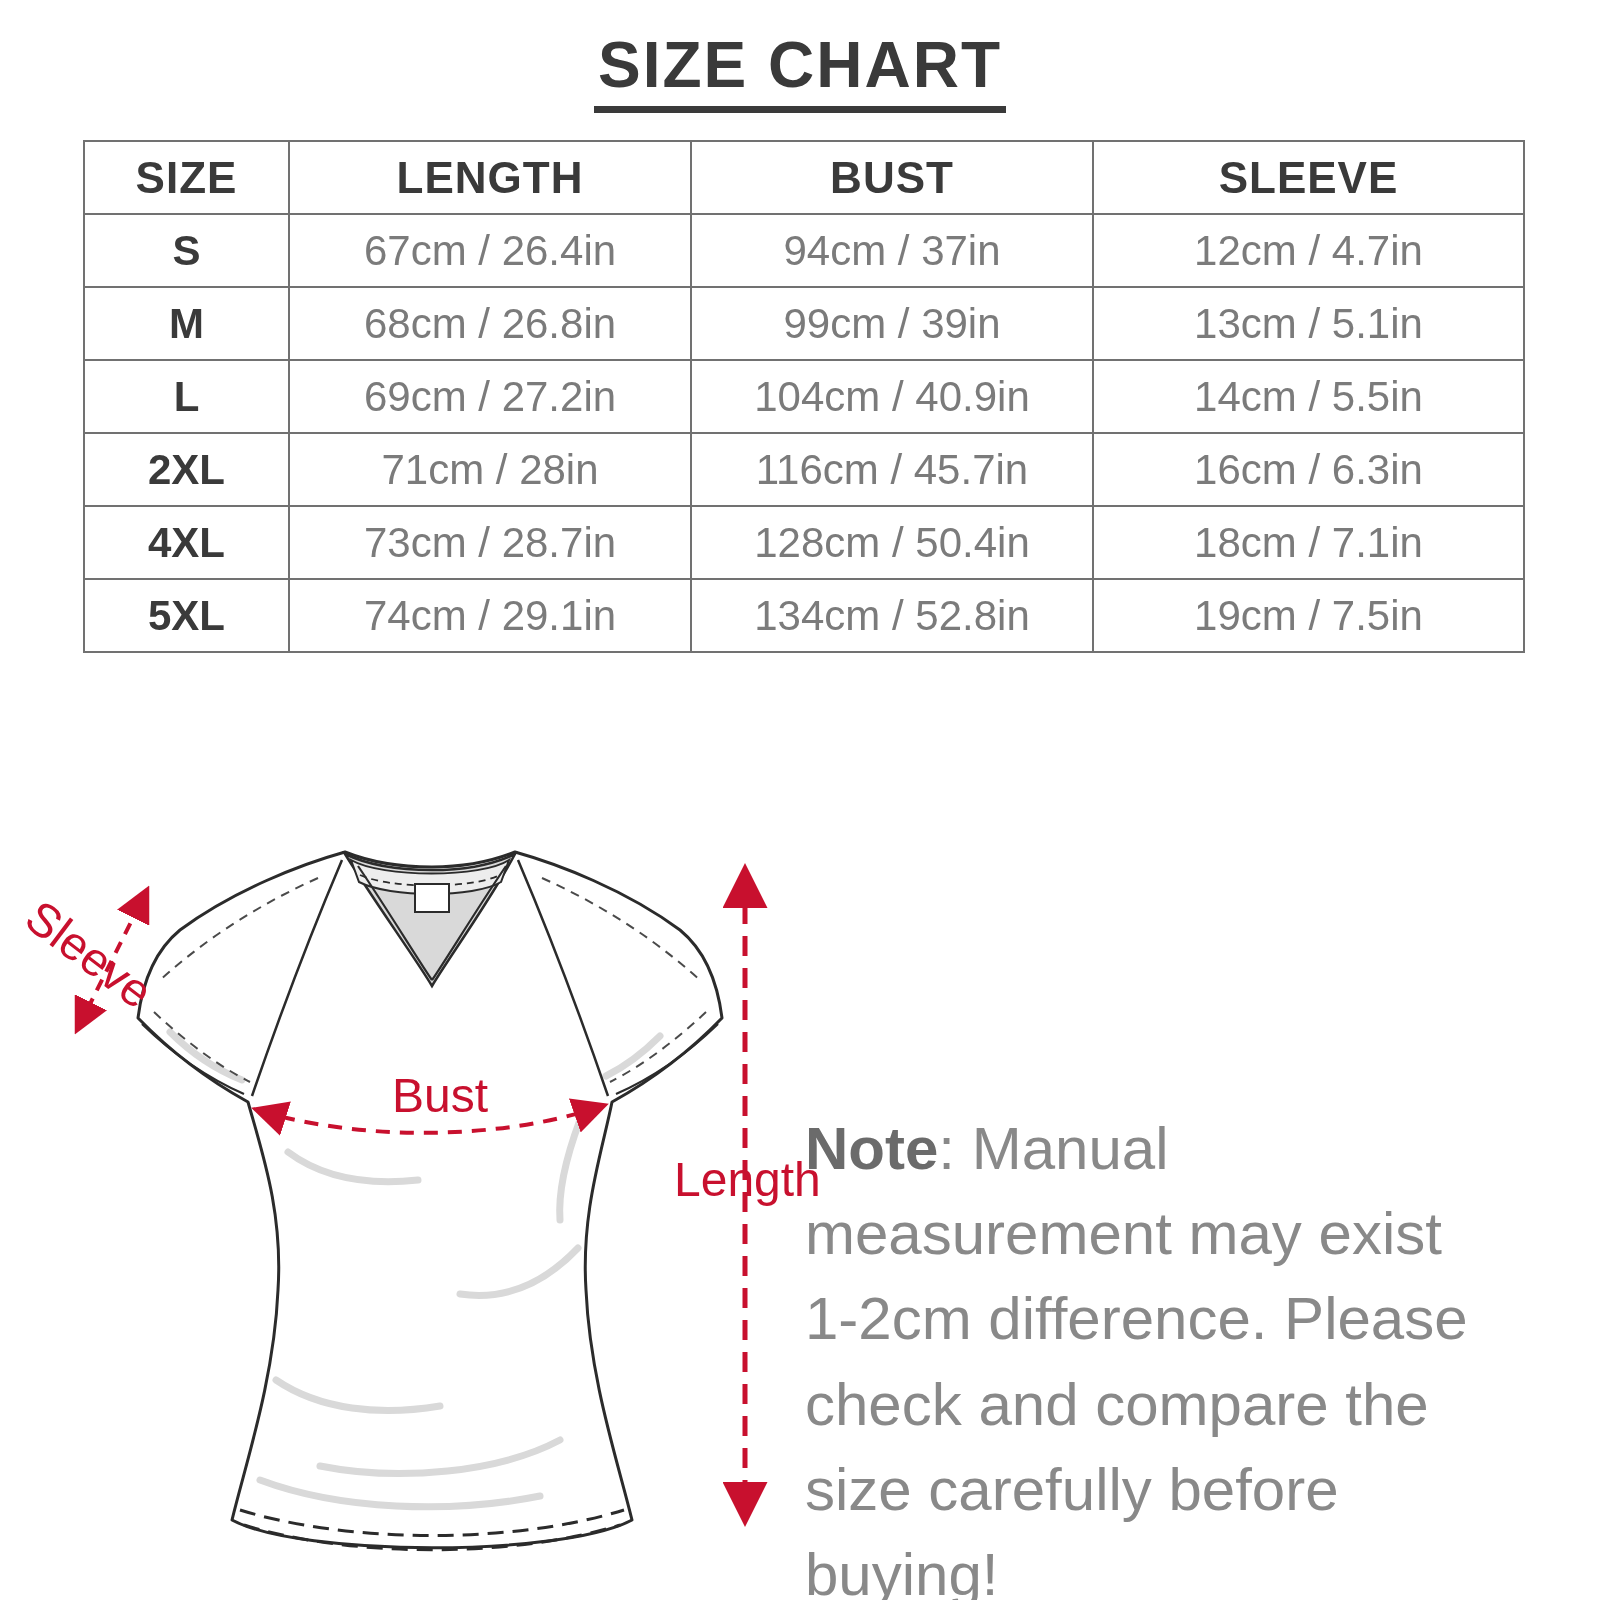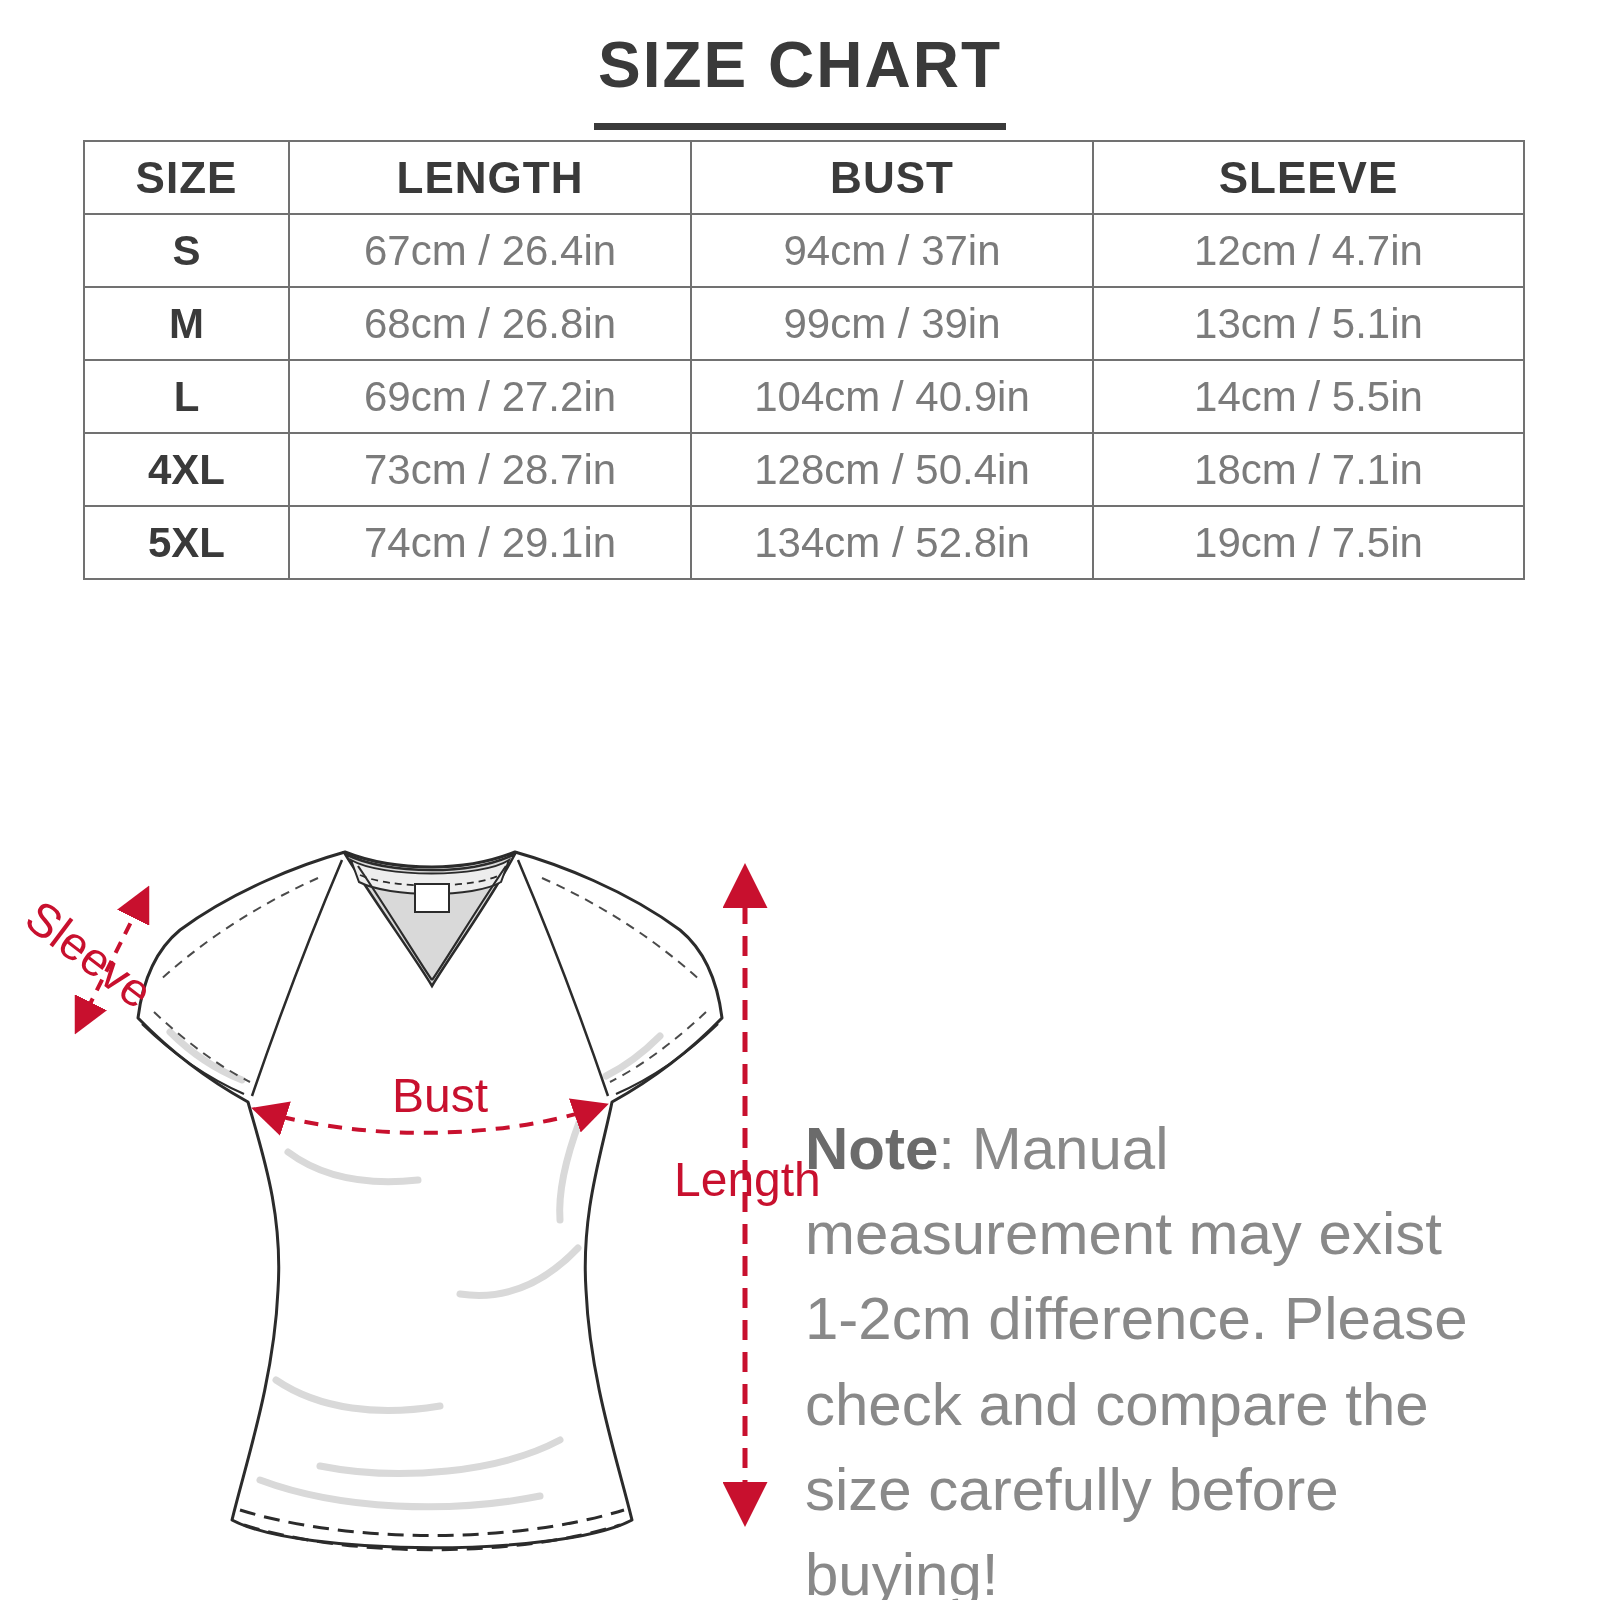--- a/index.html
+++ b/index.html
@@ -4,21 +4,21 @@
 <style>
   html,body{margin:0;padding:0;background:#ffffff;}
   .page{
     position:relative;width:1600px;height:1600px;background:#ffffff;overflow:hidden;
     font-family:"Liberation Sans", sans-serif;
   }
   
   .title-wrap{position:absolute;left:0;top:28px;width:100%;text-align:center;}
   .title{
     display:inline-block;font-size:64px;font-weight:700;color:#3a3a3a;
-    letter-spacing:2px;border-bottom:7px solid #3a3a3a;padding:0 4px 21px 4px;
+    letter-spacing:2px;border-bottom:7px solid #3a3a3a;padding:0 4px 4px 4px;
   }
   
   table.size-table{
     position:absolute;left:83px;top:140px;width:1440px;
     border-collapse:collapse;table-layout:fixed;background:#ffffff;
   }
   .size-table th,.size-table td{
     border:2px solid #717171;text-align:center;vertical-align:middle;
     height:71px;padding:0;overflow:hidden;white-space:nowrap;
   }
@@ -76,20 +76,26 @@
         <td class="size-cell">M</td>
         <td class="val-cell">68cm / 26.8in</td>
         <td class="val-cell">99cm / 39in</td>
         <td class="val-cell">13cm / 5.1in</td>
       </tr>
       <tr>
         <td class="size-cell">L</td>
         <td class="val-cell">69cm / 27.2in</td>
         <td class="val-cell">104cm / 40.9in</td>
         <td class="val-cell">14cm / 5.5in</td>
+      </tr>
+      <tr>
+        <td class="size-cell">2XL</td>
+        <td class="val-cell">71cm / 28in</td>
+        <td class="val-cell">116cm / 45.7in</td>
+        <td class="val-cell">16cm / 6.3in</td>
       </tr>
       <tr>
         <td class="size-cell">4XL</td>
         <td class="val-cell">73cm / 28.7in</td>
         <td class="val-cell">128cm / 50.4in</td>
         <td class="val-cell">18cm / 7.1in</td>
       </tr>
       <tr>
         <td class="size-cell">5XL</td>
         <td class="val-cell">74cm / 29.1in</td>

